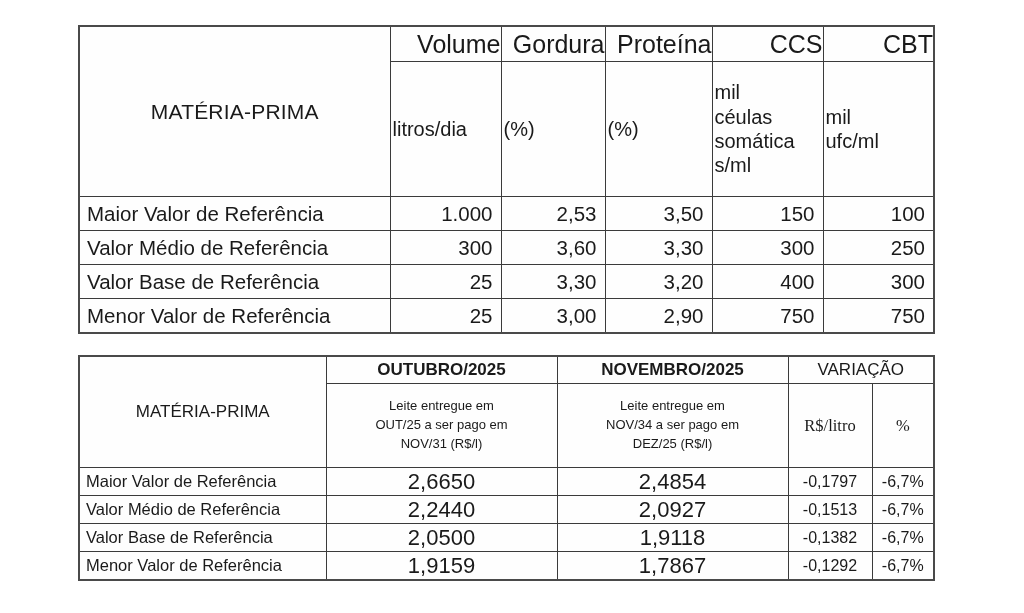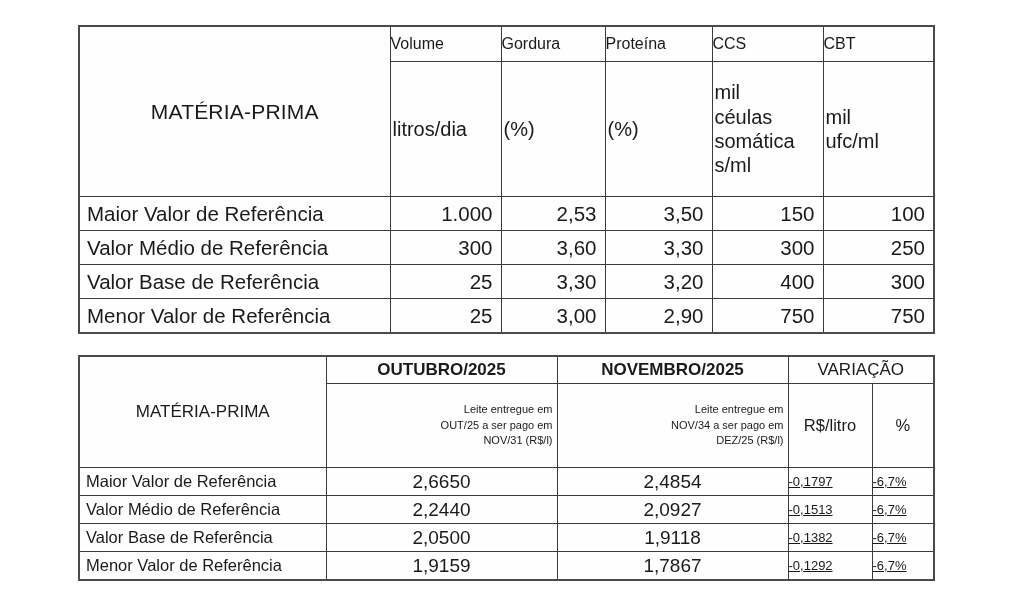--- a/index.html
+++ b/index.html
@@ -48,22 +48,22 @@
     width: 855px;
   }
   #table-quality td { font-size: 20.5px; }
 
   #table-quality .mp-head {
     text-align: center;
     font-size: 21px;
     letter-spacing: .2px;
   }
   #table-quality .col-title {
-    text-align: left;
-    font-size: 16px;
+    text-align: right;
+    font-size: 25px;
     height: 34px;
     line-height: 34px;
   }
   #table-quality .col-unit {
     text-align: left;
     font-size: 20px;
     line-height: 1.22;
     padding: 3px 2px;
   }
   #table-quality .row-label {
@@ -101,45 +101,46 @@
     margin-left: 24px;
   }
   #table-price .var-head {
     text-align: center;
     font-size: 17px;
     height: 26px;
     line-height: 26px;
     border-radius: 7px;
   }
   #table-price .sub-head {
-    text-align: right;
-    font-size: 11px;
+    text-align: center;
+    font-size: 13px;
     line-height: 1.45;
     padding: 4px 4px;
   }
   #table-price .sub-head-center {
     text-align: center;
     font-size: 16.5px;
+    font-family: Liberation Serif, serif;
   }
   #table-price .row-label {
     text-align: left;
     padding-left: 6px;
     height: 27px;
     font-size: 16.5px;
     white-space: nowrap;
   }
   #table-price .val {
     text-align: center;
     height: 27px;
-    font-size: 19px;
+    font-size: 22px;
   }
   #table-price .var-val {
+    text-align: center;
     height: 27px;
-    font-size: 13px;
-    text-decoration: underline;
+    font-size: 16px;
   }
 </style>
 </head>
 <body>
 
 <div class="page">
 
   <table id="table-quality" class="outer-border">
     <colgroup>
       <col style="width:311px">

